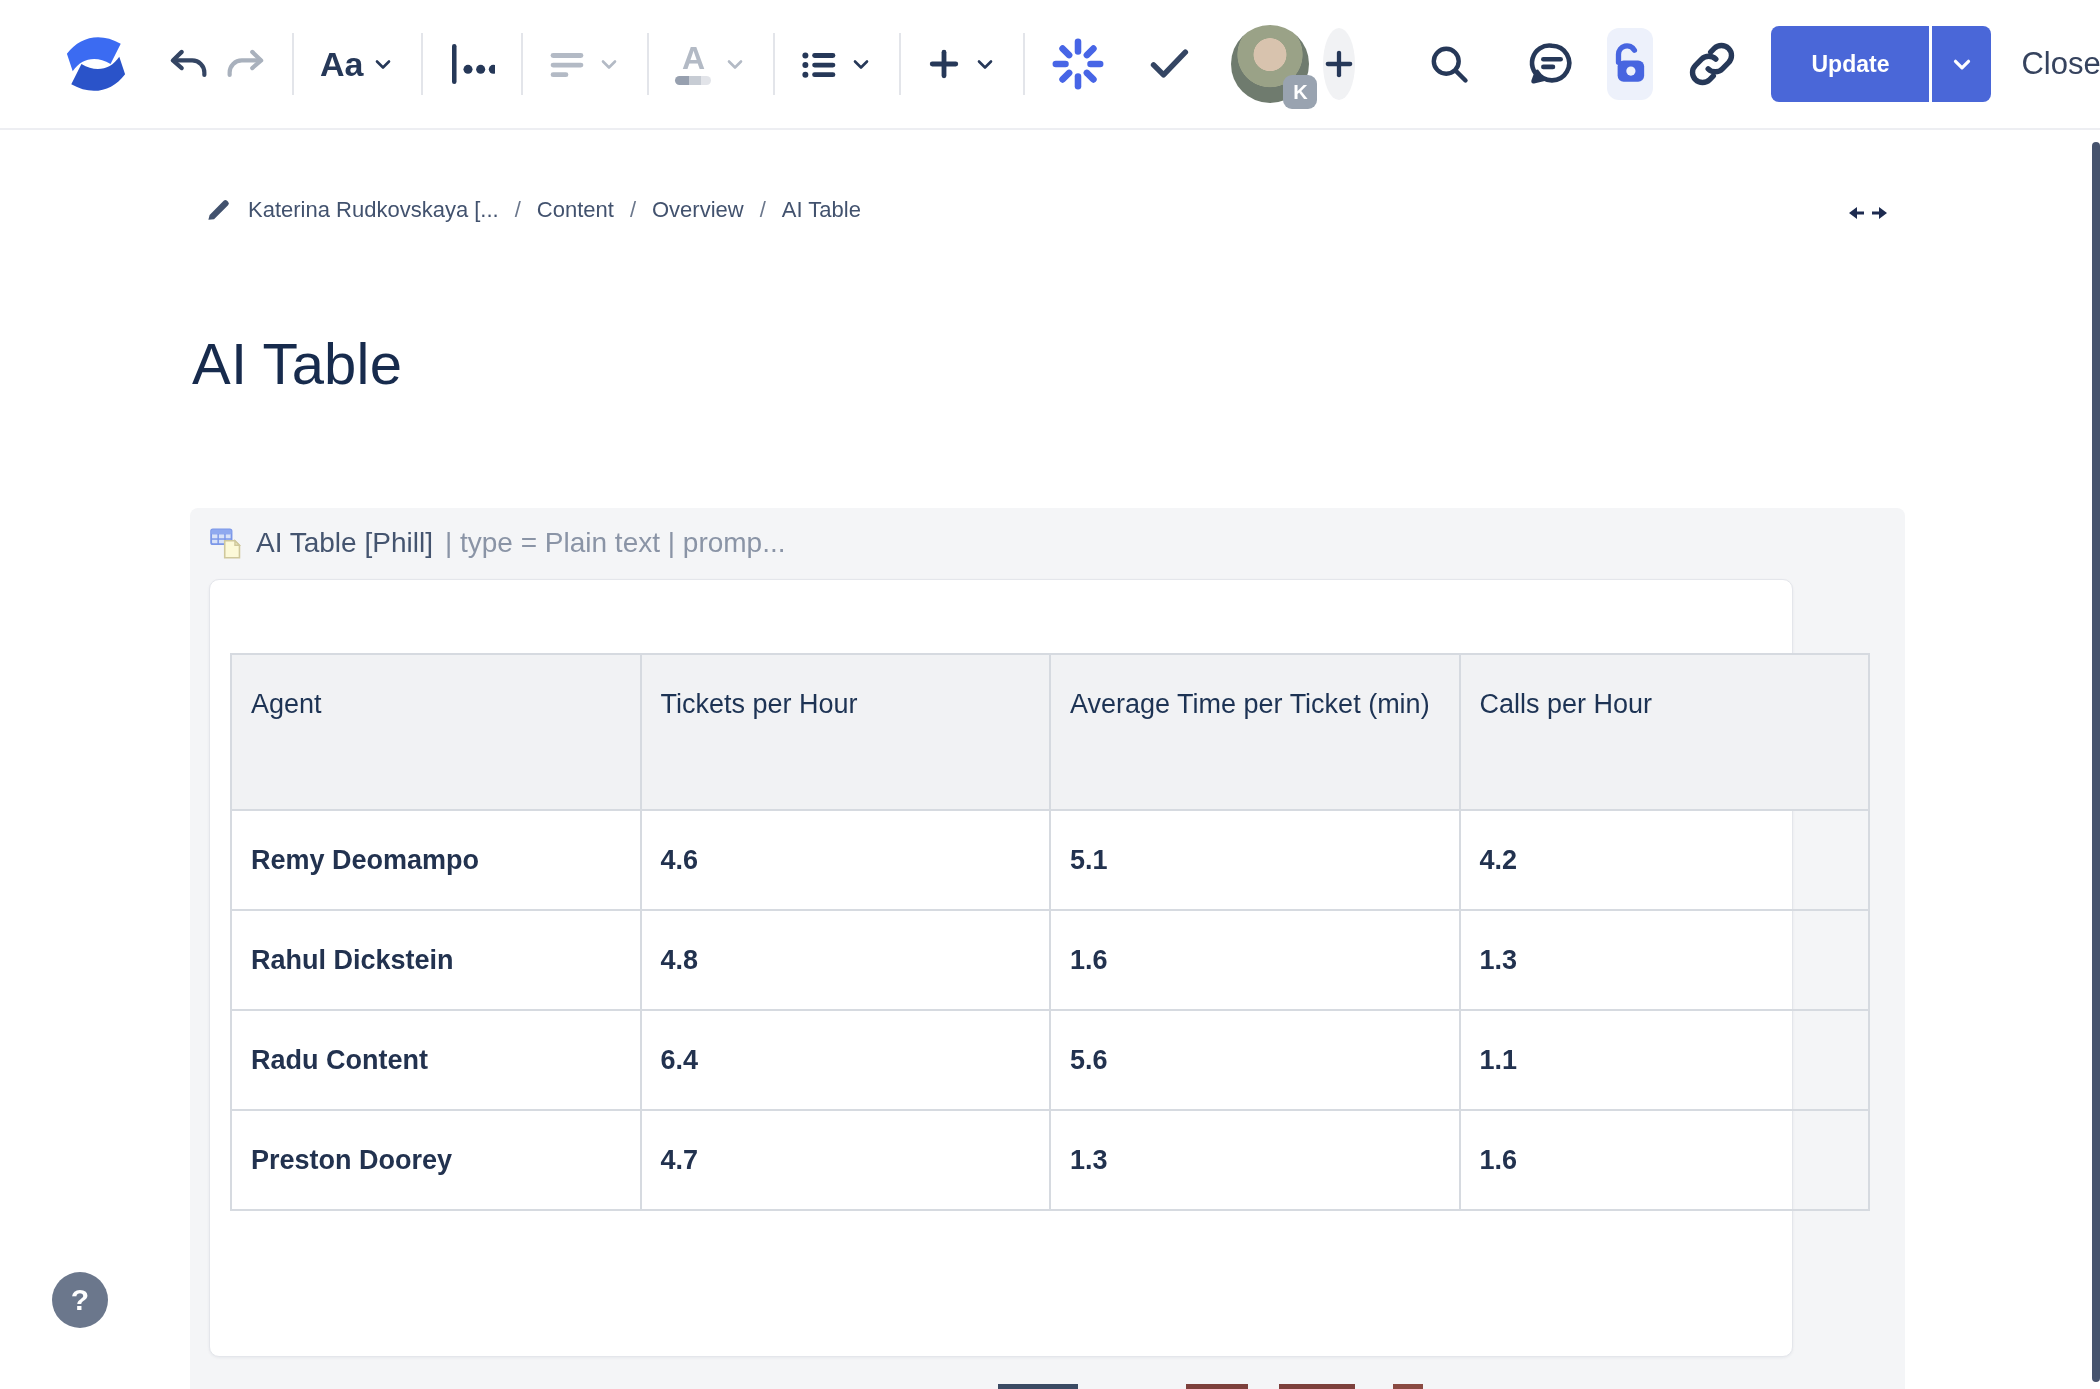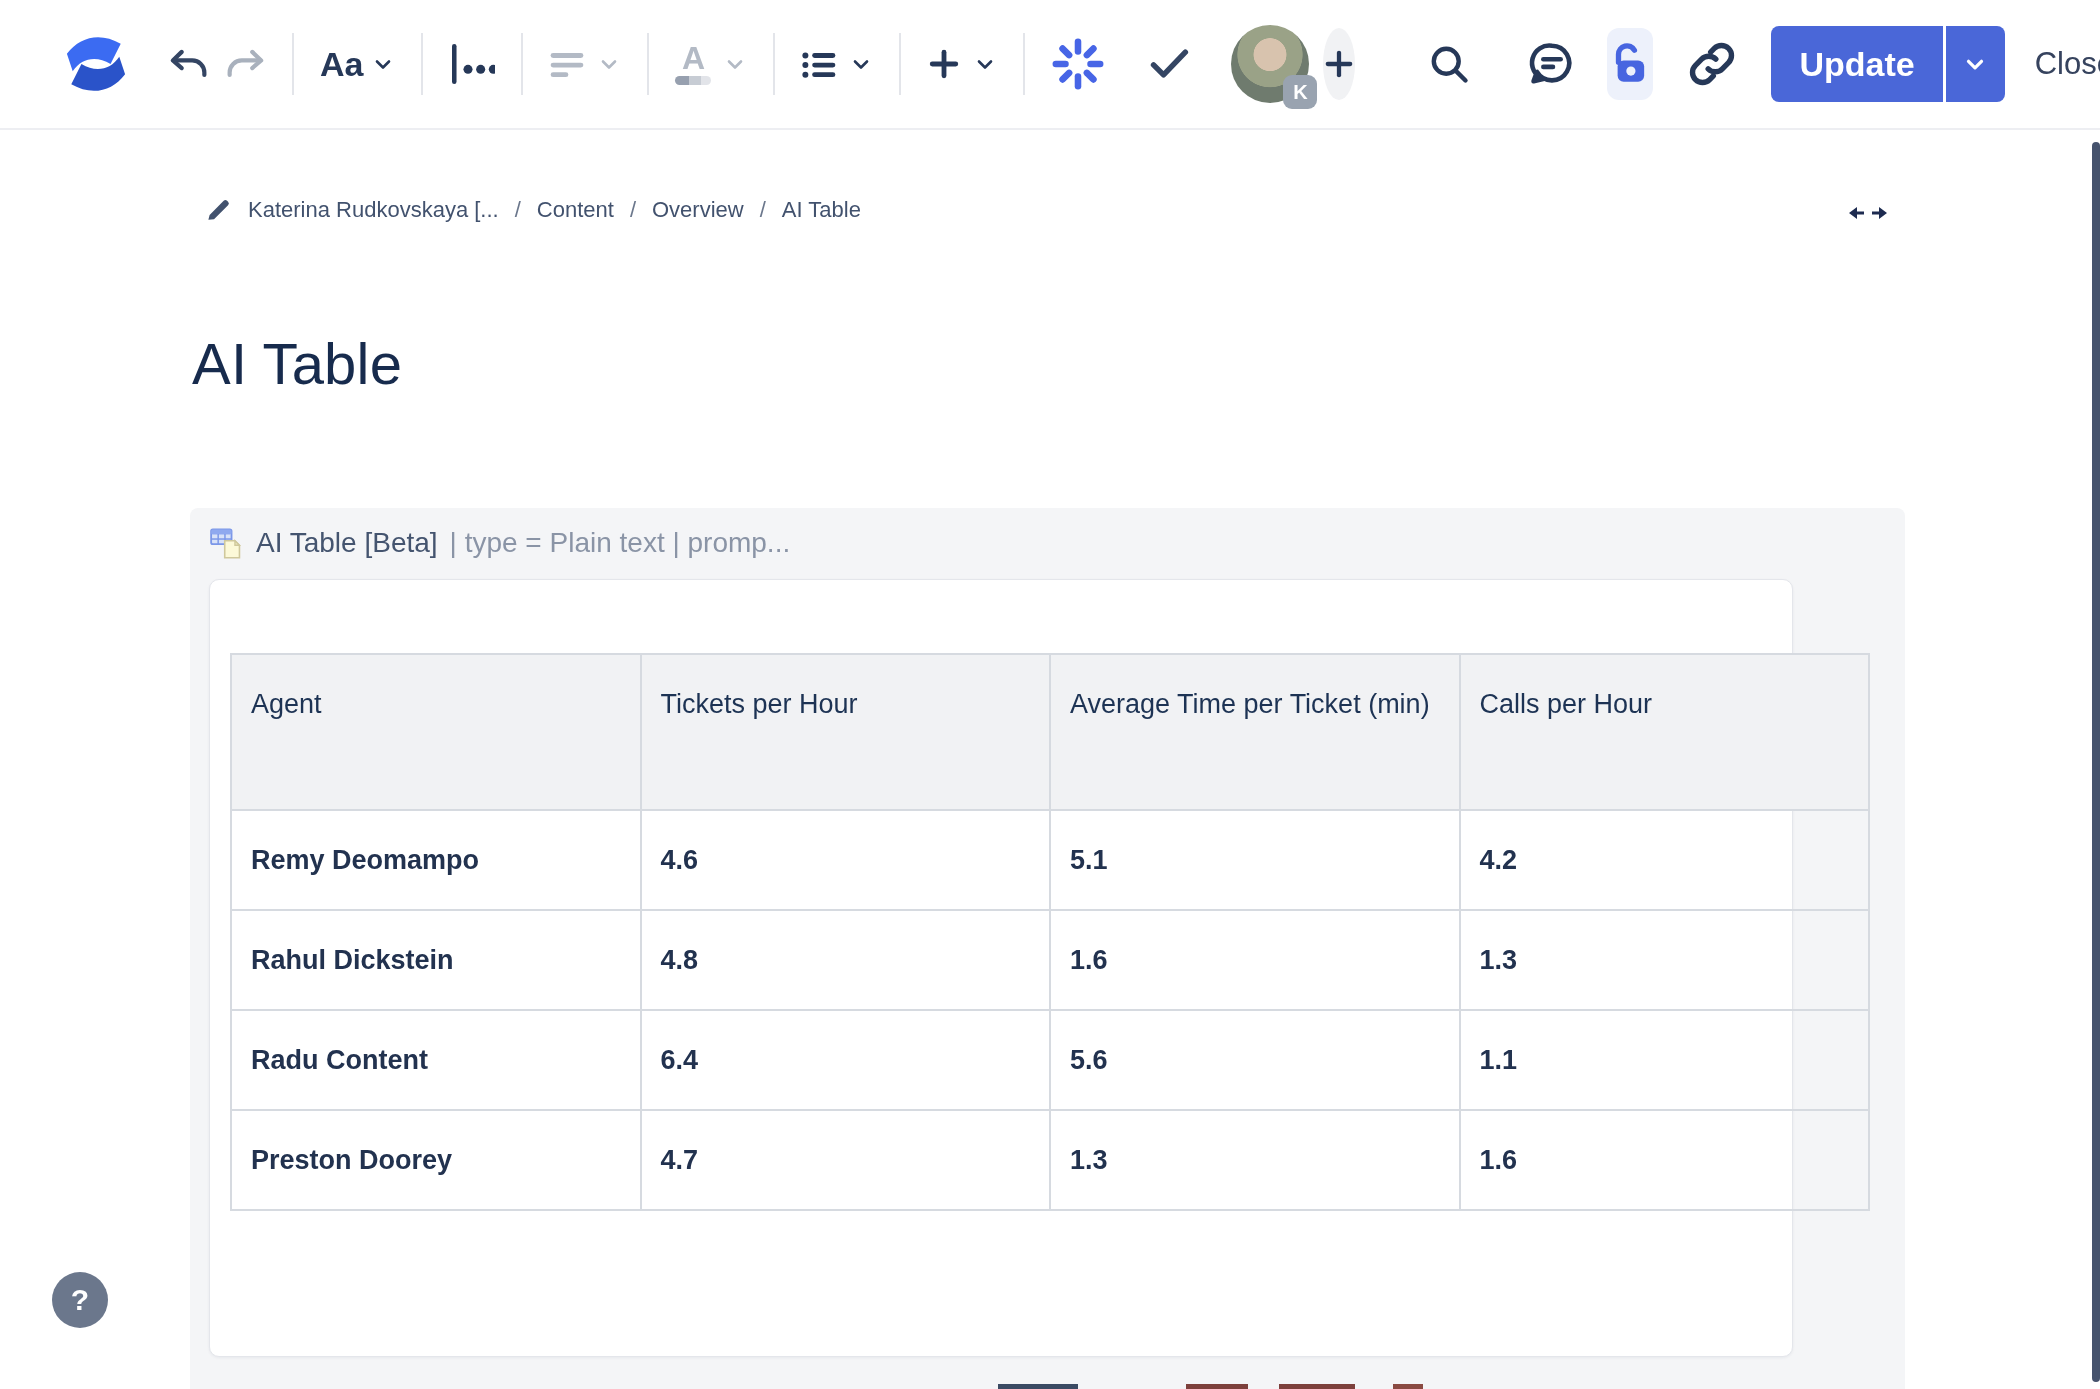--- a/index.html
+++ b/index.html
@@ -23,22 +23,22 @@
   .avatar-wrap { position:relative; width:78px; height:78px; flex:none; }
   .avatar { width:78px; height:78px; border-radius:50%;
             background:radial-gradient(circle at 50% 38%, #d8c3ae 0 26%, #9aa287 27% 52%, #6f7b6e 53% 100%);
             background-color:#8a9278; }
   .avatar-badge { position:absolute; right:-8px; bottom:-6px; width:34px; height:34px; border-radius:9px;
                   background:#99A3B0; color:#fff; font-size:20px; font-weight:600;
                   display:flex; align-items:center; justify-content:center; }
   .add-collab { width:72px; height:72px; border-radius:50%; background:#F1F2F4; margin-left:14px; }
   .lock-wrap { width:72px; height:72px; border-radius:12px; background:#EDF1FB; }
   .update-btn { display:flex; height:76px; margin:0 30px 0 34px; cursor:pointer; }
-  .update-main { background:var(--accent); color:#fff; font-size:34px; font-weight:600;
-                 display:flex; align-items:center; padding:0 28px; border-radius:8px 0 0 8px; }
+  .update-main { background:var(--accent); color:#fff; font-size:23px; font-weight:600;
+                 display:flex; align-items:center; padding:0 40px; border-radius:8px 0 0 8px; }
   .update-chev { background:var(--accent); width:62px; display:flex; align-items:center; justify-content:center;
                  border-left:3px solid #fff; border-radius:0 8px 8px 0; color:#fff; }
   .close-btn { color:#36435E; font-size:31px; font-weight:500; cursor:pointer; margin-right:38px; }
 
   
   .content { position:absolute; left:0; top:130px; width:2100px; height:1259px; background:#fff; overflow:hidden; }
   .scroll-thumb { position:absolute; right:0; top:12px; width:8px; height:1240px; background:#46536D;
                   border-radius:5px; cursor:pointer; }
   .breadcrumb { position:absolute; left:205px; top:66px; display:flex; align-items:center; gap:16px;
                 color:#42526E; font-size:22px; }
@@ -274,21 +274,21 @@
     <div class="macro-header">
       <svg width="34" height="34" viewBox="0 0 30 30">
         <rect x="1" y="3" width="18" height="13" rx="1.5" fill="#D8E2F8" stroke="#7B97E8" stroke-width="1.6"></rect>
         <rect x="1" y="3" width="18" height="4.4" rx="1.5" fill="#8FA9EF"></rect>
         <line x1="7.2" y1="7" x2="7.2" y2="16" stroke="#7B97E8" stroke-width="1.3"></line>
         <line x1="13.2" y1="7" x2="13.2" y2="16" stroke="#7B97E8" stroke-width="1.3"></line>
         <line x1="1" y1="11.5" x2="19" y2="11.5" stroke="#7B97E8" stroke-width="1.3"></line>
         <path d="M13 13 h9 l4 4 v11 h-13 z" fill="#FCF9D8" stroke="#CFC89C" stroke-width="1.4"></path>
         <path d="M22 13 l4 4 h-4 z" fill="#EFE9BC" stroke="#CFC89C" stroke-width="1.2"></path>
       </svg>
-      <span class="macro-title">AI Table [Beta]</span>
+      <span class="macro-title">AI Table [Phill]</span>
       <span class="macro-params">| type = Plain text | promp...</span>
     </div>
 
     <div class="macro-card">
       <table class="ai-table">
         <thead>
           <tr>
             <th>Agent</th>
             <th>Tickets per Hour</th>
             <th>Average Time per Ticket (min)</th>

